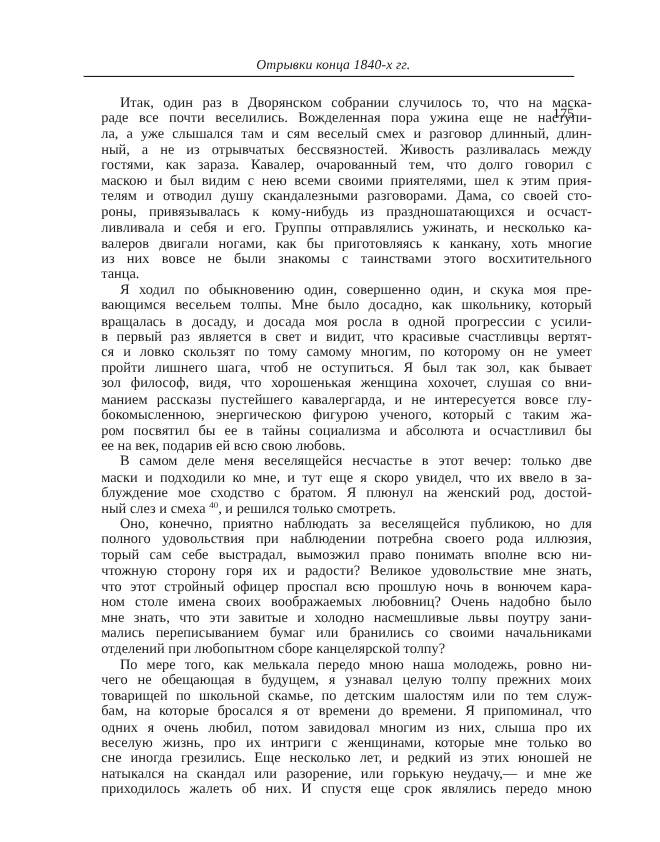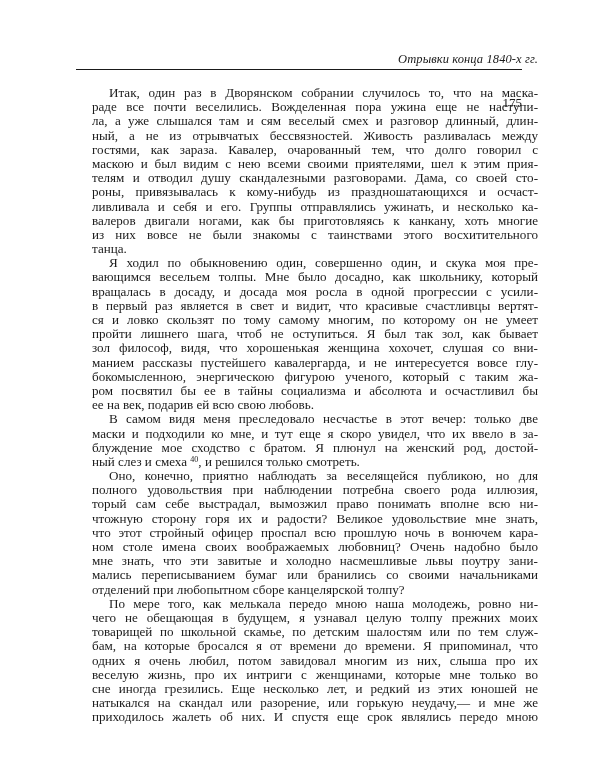--- a/index.html
+++ b/index.html
@@ -23,23 +23,23 @@
   }
   .running-head {
     position: absolute;
     left: 0;
     top: 51px;
     width: 446px;
     height: 16px;
   }
   .running-title {
     position: absolute;
-    left: 16px;
+    left: 4px;
     width: 446px;
-    text-align: right;
+    text-align: center;
     font-style: italic;
     font-size: 12.5px;
     line-height: 16px;
     letter-spacing: 0.1px;
   }
   .page-number {
     position: absolute;
     right: 0;
     font-size: 13px;
     line-height: 16px;
@@ -115,21 +115,21 @@
         <span class="line">в первый раз является в свет и видит, что красивые счастливцы вертят-</span>
         <span class="line">ся и ловко скользят по тому самому многим, по которому он не умеет</span>
         <span class="line">пройти лишнего шага, чтоб не оступиться. Я был так зол, как бывает</span>
         <span class="line">зол философ, видя, что хорошенькая женщина хохочет, слушая со вни-</span>
         <span class="line">манием рассказы пустейшего кавалергарда, и не интересуется вовсе глу-</span>
         <span class="line">бокомысленною, <span class="it">энергическою</span> фигурою ученого, который с таким жа-</span>
         <span class="line">ром посвятил бы ее в тайны социализма и абсолюта и осчастливил бы</span>
         <span class="line last">ее на век, подарив ей всю свою любовь.</span>
       </div>
       <div>
-        <span class="line indent">В самом видя меня преследовало несчастье в этот вечер: только две</span>
+        <span class="line indent">В самом деле меня веселящейся несчастье в этот вечер: только две</span>
         <span class="line">маски и подходили ко мне, и тут еще я скоро увидел, что их ввело в за-</span>
         <span class="line">блуждение мое сходство с братом. Я плюнул на женский род, достой-</span>
         <span class="line last">ный слез и смеха <sup>40</sup>, и решился только смотреть.</span>
       </div>
       <div>
         <span class="line indent">Оно, конечно, приятно наблюдать за веселящейся публикою, но для</span>
         <span class="line">полного удовольствия при наблюдении потребна своего рода иллюзия,</span>
         <span class="line">торый сам себе выстрадал, вымозжил право понимать вполне всю ни-</span>
         <span class="line">чтожную сторону горя их и радости? Великое удовольствие мне знать,</span>
         <span class="line">что этот стройный офицер проспал всю прошлую ночь в вонючем кара-</span>

